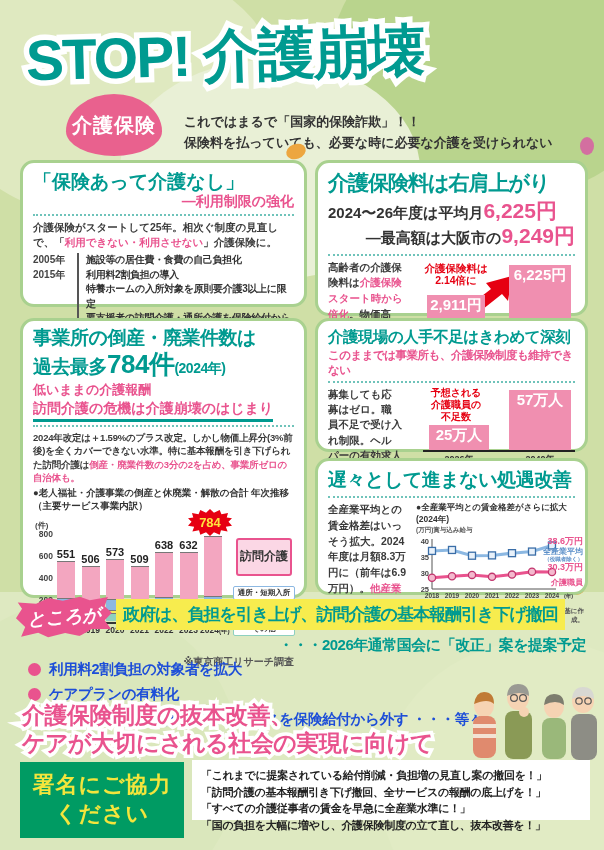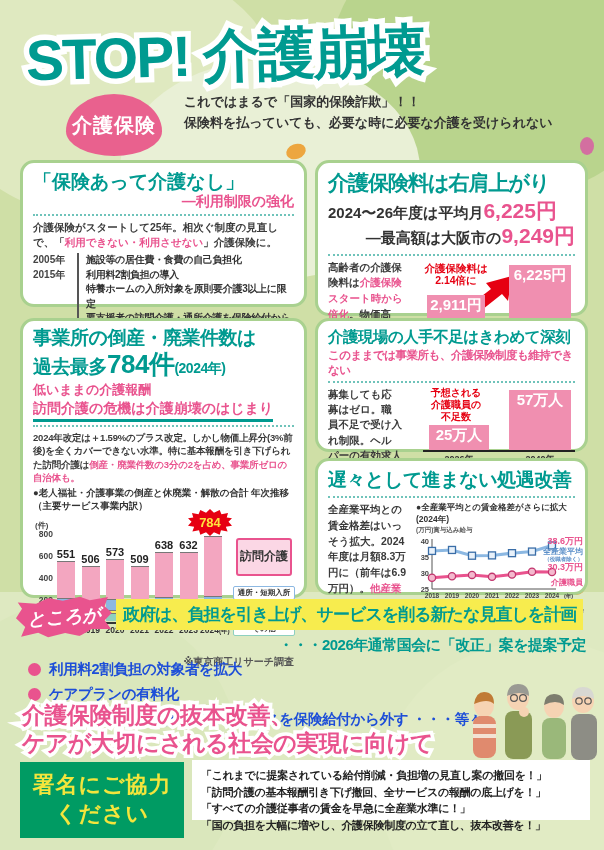--- a/index.html
+++ b/index.html
@@ -4,21 +4,21 @@
 <style>
   html,body{margin:0;padding:0;}
   body{font-family:"Liberation Sans","DejaVu Sans",sans-serif;}
   #flyer{position:relative;width:604px;height:850px;overflow:hidden;background:#cfdfa6;}
   .blob{position:absolute;border-radius:50%;}
   
   .big-title{position:absolute;left:26px;top:18px;white-space:nowrap;font-weight:900;font-size:57px;letter-spacing:-2px;transform:rotate(-1.5deg);}
   .bt-stroke{position:absolute;left:0;top:0;color:#fff;-webkit-text-stroke:11px #fff;}
   .bt-fill{position:relative;color:#009a90;}
   .kaigo-badge{position:absolute;left:66px;top:94px;width:96px;height:62px;background:#e9618e;border-radius:50% 50% 50% 50%/60% 60% 40% 40%;color:#fff;font-weight:bold;font-size:20px;display:flex;align-items:center;justify-content:center;letter-spacing:1px;}
-  .lead{position:absolute;left:184px;top:92px;font-size:13px;font-weight:bold;color:#333;line-height:1.6;}
+  .lead{position:absolute;left:184px;top:112px;font-size:13px;font-weight:bold;color:#333;line-height:1.6;}
   
   .box{position:absolute;background:#fff;border:3px solid #a9d18f;border-radius:14px;padding:6px 10px;box-sizing:border-box;}
   .tt{color:#009a90;font-weight:bold;}
   .dotted{border-top:2px dotted #6fc3ba;margin:3px 0 4px;}
   .em{color:#e9538e;}
   .body-txt{font-size:10.5px;font-weight:bold;color:#3a3a3a;line-height:1.4;}
   
   #boxA{left:20px;top:160px;width:287px;height:147px;}
   #boxA .t1{font-size:19px;}
   #boxA .t2{font-size:14px;color:#e9538e;font-weight:bold;text-align:right;margin-top:-2px;}
@@ -330,21 +330,21 @@
             <text x="167" y="26" text-anchor="end" font-size="5.5" font-weight="bold" fill="#5b8fc9">（役職者除く）</text>
             <text x="167" y="35" text-anchor="end" font-size="9" font-weight="bold" fill="#e9538e">30.3万円</text>
             <text x="167" y="50" text-anchor="end" font-size="8" font-weight="bold" fill="#e9538e">介護職員</text>
           </svg>
         <div class="wg-source">【出所】厚生労働省「賃金構造基本統計調査」を基に作成。</div>
       </div>
     </div>
   </div>
 
   <div class="tokoroga-badge">ところが</div>
-  <div class="tokoroga-headline">政府は、負担を引き上げ、サービスを削る新たな見直しを計画</div>
+  <div class="tokoroga-headline">政府は、負担を引き上げ、訪問介護の基本報酬引き下げ撤回</div>
   <div class="tokoroga-sub">・・・2026年通常国会に「改正」案を提案予定</div>
   <div id="bullets">
       <div class="bullet-row">
         <span class="bullet-dot"></span>
         <span>利用料2割負担の対象者を拡大</span>
       </div>
       <div class="bullet-row">
         <span class="bullet-dot"></span>
         <span>ケアプランの有料化</span>
       </div>

